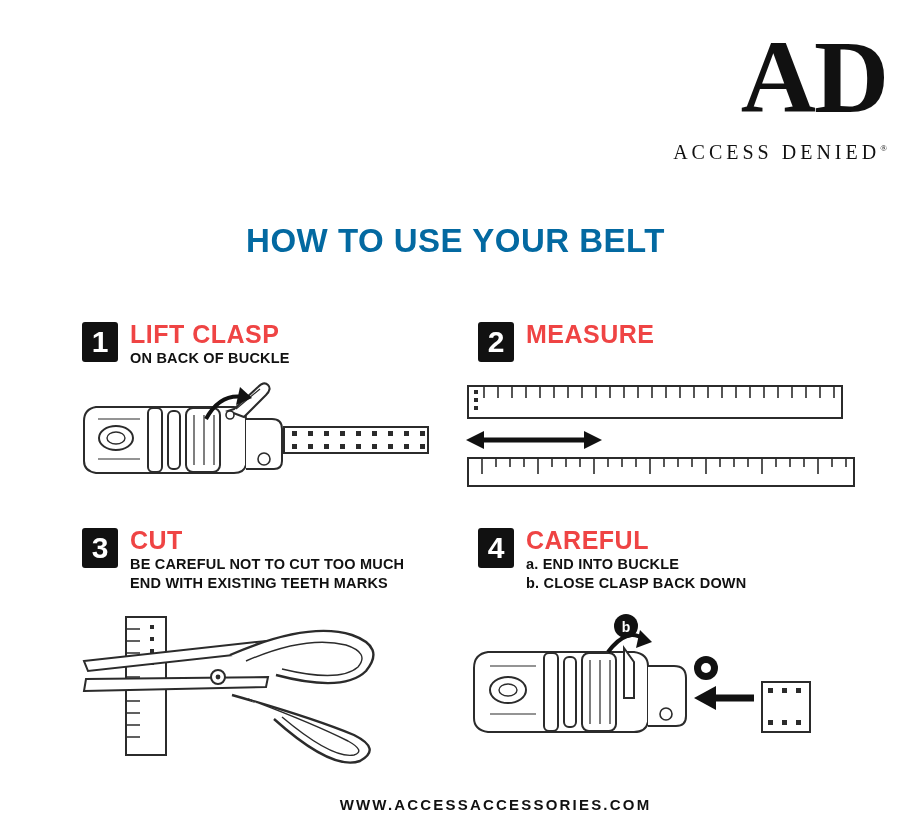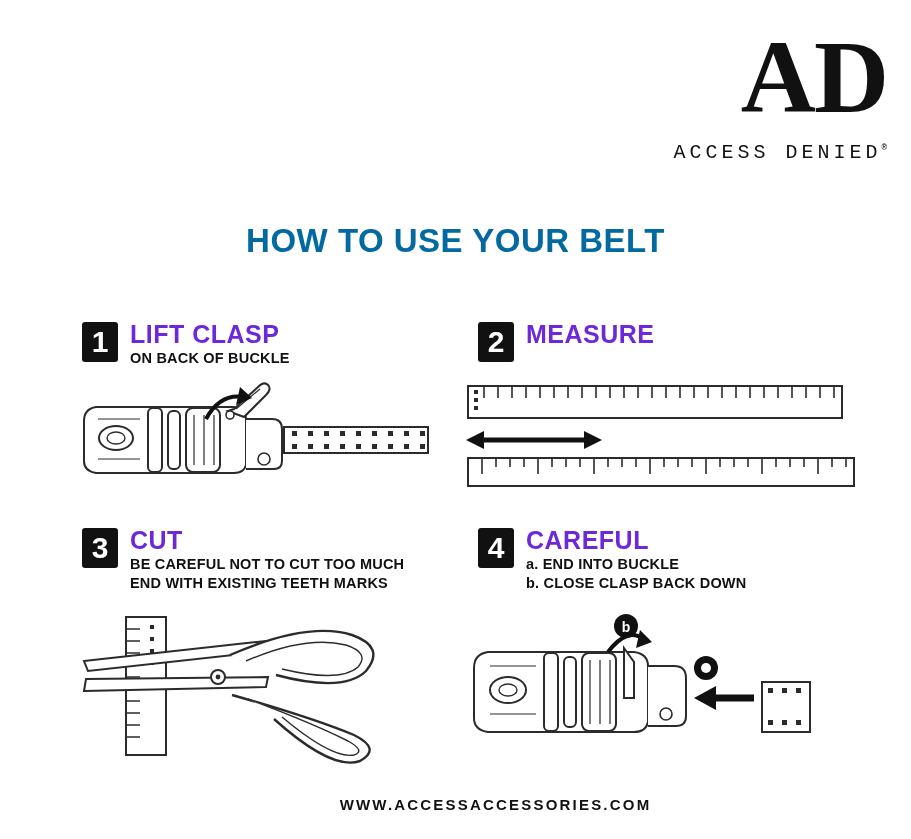--- a/index.html
+++ b/index.html
@@ -32,21 +32,21 @@
   .brand-mark {
     font-family: "Liberation Serif", serif;
     font-size: 104px;
     font-weight: 700;
     line-height: 0.95;
     letter-spacing: -2px;
     color: #111;
   }
   .brand-name {
     margin-top: 14px;
-    font-family: Liberation Mono, monospace;
+    font-family: Liberation Serif, serif;
     font-size: 20px;
     letter-spacing: 4px;
     color: #111;
     position: relative;
     display: inline-block;
     margin-left: 37px;
   }
   .brand-reg {
     font-size: 9px;
     vertical-align: super;
@@ -90,21 +90,21 @@
   }
   .step-text {
     margin-left: 12px;
     padding-top: 0px;
   }
   .step-title {
     font-size: 25px;
     font-weight: 700;
     line-height: 1.02;
     letter-spacing: 0.5px;
-    color: #6d28d9;
+    color: #ef4444;
   }
   .step-sub {
     font-size: 14.5px;
     font-weight: 700;
     line-height: 1.22;
     letter-spacing: 0.2px;
     color: #111;
     margin-top: 2px;
   }
 

